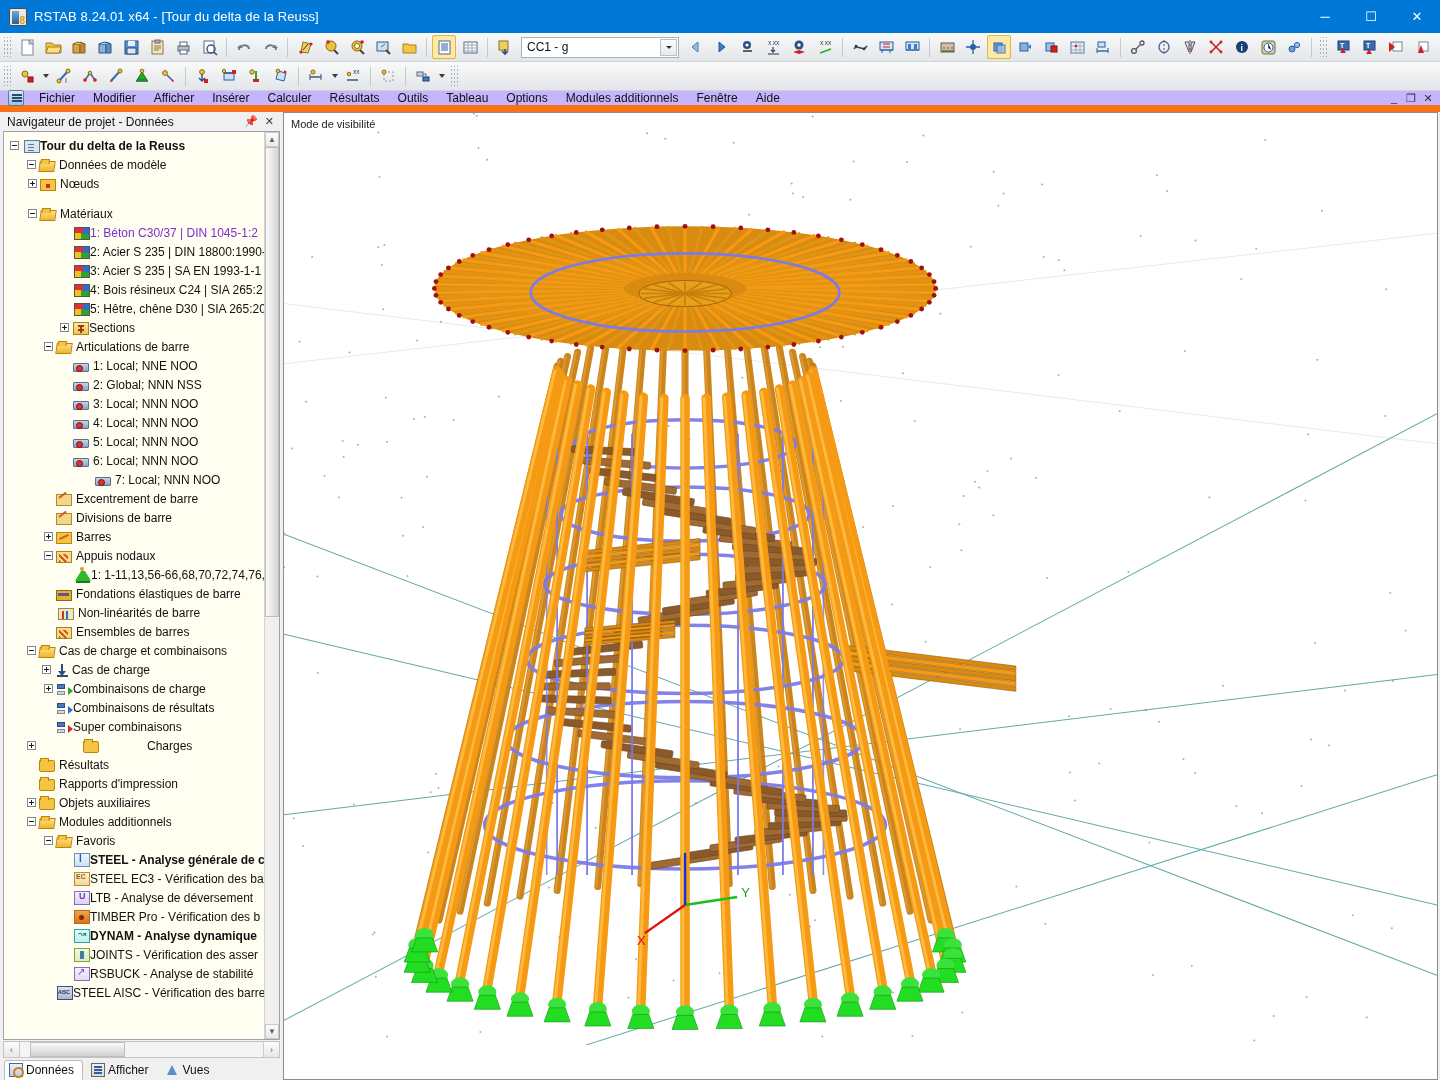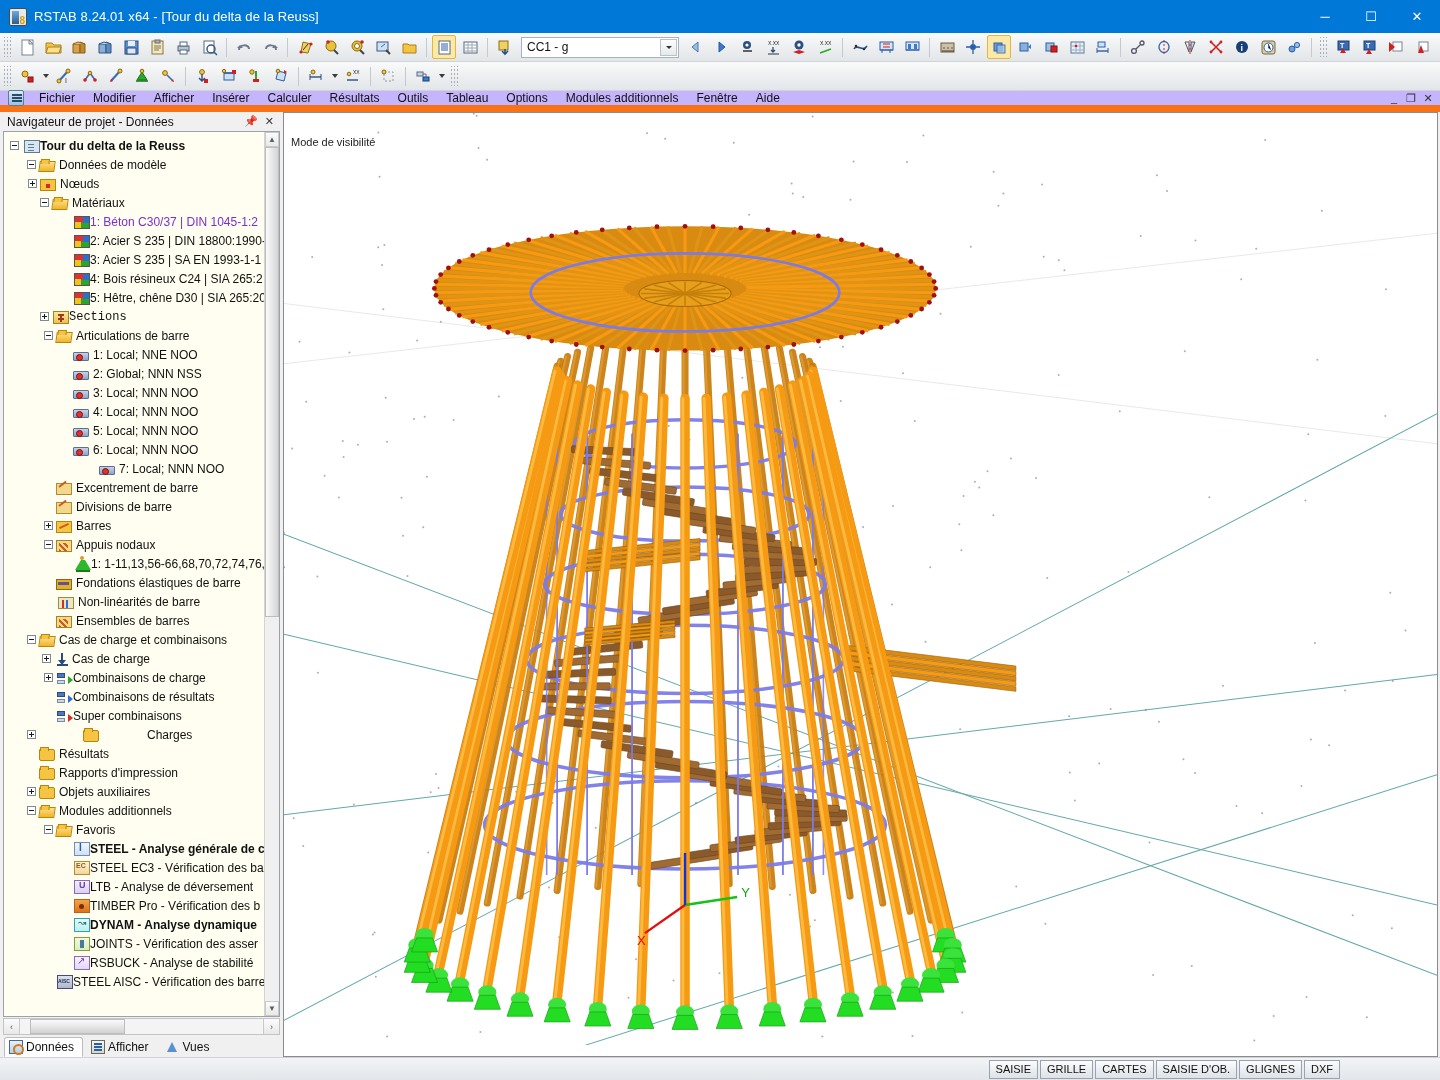--- a/index.html
+++ b/index.html
@@ -208,21 +208,21 @@
   .ti-aff { background: linear-gradient(#f5f5f0,#d8d8c8); border:1px solid #6a6a5a;}
   .ti-aff::after{content:"";position:absolute;left:2px;top:2px;width:8px;height:2px;background:#2a5ea8;box-shadow:0 3px 0 #2a5ea8,0 6px 0 #2a5ea8;}
   .ti-vues::after{content:"";position:absolute;left:1px;top:2px;border-left:5px solid transparent;border-right:5px solid transparent;border-bottom:10px solid #5a8fd0;}
 
   
   .view-outer { flex: 1 1 auto; display: flex; flex-direction: column; min-width: 0; padding: 0; }
   .viewport {
     flex: 1 1 auto; background: #fff; border: 1px solid #8c8c8c; border-top: 1px solid #8c8c8c;
     margin: 0 2px 0 0; position: relative; overflow: hidden;
   }
-  .vp-label { position: absolute; left: 7px; top: 23px; font-size: 11px; color: #222; z-index: 20; }
+  .vp-label { position: absolute; left: 7px; top: 5px; font-size: 11px; color: #222; z-index: 20; }
   .vp-canvas { position: absolute; inset: 0; }
 
   
   .statusbar {
     height: 23px; flex: 0 0 23px; display: flex; align-items: center;
     background: linear-gradient(#f2f4f6,#e2e6ea); border-top: 1px solid #cfd4d9;
     padding-left: 6px; gap: 0;
   }
   .sb-left { flex: 1 1 auto; }
   .sb-btns { display: flex; gap: 2px; }
@@ -715,21 +715,21 @@
             <div class="tnode" style="padding-left: 23px;">
               <span class="tw "></span>
               <span class="ticon ic-folder-open"></span>
               <span class="tlabel">Données de modèle</span>
             </div>
             <div class="tnode" style="padding-left: 24px;">
               <span class="tw plus"></span>
               <span class="ticon ic-noeud"></span>
               <span class="tlabel">Nœuds</span>
             </div>
-            <div class="tnode" style="padding-left: 36px;">
+            <div class="tnode" style="padding-left: 24px; margin-top: 11px;">
               <span class="tw "></span>
               <span class="ticon ic-folder-open"></span>
               <span class="tlabel">Matériaux</span>
             </div>
             <div class="tnode" style="padding-left: 57px;">
               <span class="tw none"></span>
               <span class="ticon ic-mat"></span>
               <span class="tlabel sel">1: Béton C30/37 | DIN 1045-1:2</span>
             </div>
             <div class="tnode" style="padding-left: 57px;">
@@ -745,21 +745,21 @@
             <div class="tnode" style="padding-left: 57px;">
               <span class="tw none"></span>
               <span class="ticon ic-mat"></span>
               <span class="tlabel">4: Bois résineux C24 | SIA 265:2</span>
             </div>
             <div class="tnode" style="padding-left: 57px;">
               <span class="tw none"></span>
               <span class="ticon ic-mat"></span>
               <span class="tlabel">5: Hêtre, chêne D30 | SIA 265:20</span>
             </div>
-            <div class="tnode" style="padding-left: 36px; font-family: Liberation Mono, monospace;">
+            <div class="tnode" style="padding-left: 56px;">
               <span class="tw plus"></span>
               <span class="ticon ic-sections"></span>
               <span class="tlabel">Sections</span>
             </div>
             <div class="tnode" style="padding-left: 40px;">
               <span class="tw "></span>
               <span class="ticon ic-folder-open"></span>
               <span class="tlabel">Articulations de barre</span>
             </div>
             <div class="tnode" style="padding-left: 57px;">
@@ -785,21 +785,21 @@
             <div class="tnode" style="padding-left: 57px;">
               <span class="tw none"></span>
               <span class="ticon ic-hinge"></span>
               <span class="tlabel">5: Local; NNN NOO</span>
             </div>
             <div class="tnode" style="padding-left: 57px;">
               <span class="tw none"></span>
               <span class="ticon ic-hinge"></span>
               <span class="tlabel">6: Local; NNN NOO</span>
             </div>
-            <div class="tnode" style="padding-left: 53px; margin-left: 30px;">
+            <div class="tnode" style="padding-left: 79px;">
               <span class="tw none"></span>
               <span class="ticon ic-hinge"></span>
               <span class="tlabel">7: Local; NNN NOO</span>
             </div>
             <div class="tnode" style="padding-left: 40px;">
               <span class="tw none"></span>
               <span class="ticon ic-pencil"></span>
               <span class="tlabel">Excentrement de barre</span>
             </div>
             <div class="tnode" style="padding-left: 40px;">
@@ -1600,25 +1600,13 @@
               <line x1="400" y1="790" x2="452" y2="782" stroke="#18C018" stroke-width="2.4"></line>
               <line x1="400" y1="790" x2="400" y2="738" stroke="#1030E0" stroke-width="2.4"></line>
               <text x="352" y="830" fill="#E01010" font-size="13" font-family="Liberation Sans, sans-serif">X</text>
               <text x="456" y="782" fill="#18A018" font-size="13" font-family="Liberation Sans, sans-serif">Y</text>
             </g>
           </svg>
       </div>
     </div>
   </div>
 
-  <div class="statusbar">
-    <div class="sb-left"></div>
-    <div class="sb-btns" id="sbBtns">
-        <div class="sbbtn">SAISIE</div>
-        <div class="sbbtn">GRILLE</div>
-        <div class="sbbtn">CARTES</div>
-        <div class="sbbtn">SAISIE D'OB.</div>
-        <div class="sbbtn">GLIGNES</div>
-        <div class="sbbtn">DXF</div>
-      </div>
-    <div class="sb-right"></div>
-  </div>
 </div>
 
 </body></html>

